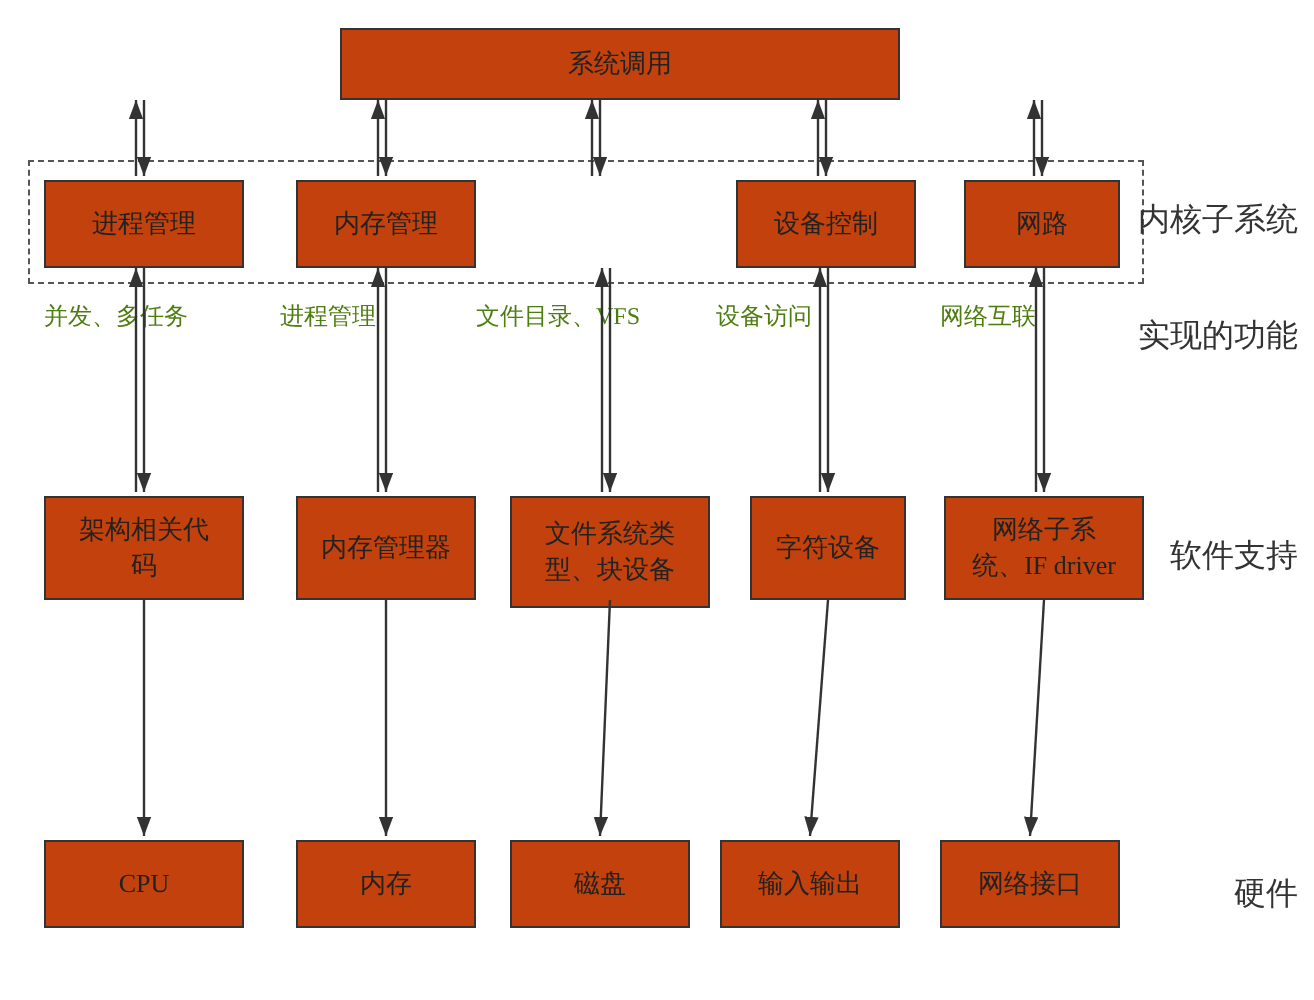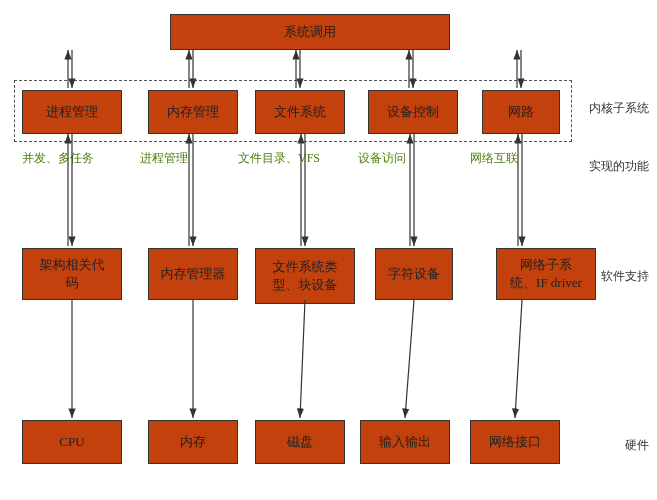--- a/index.html
+++ b/index.html
@@ -42,42 +42,42 @@
     #mem-mgmt  { left: 148px; top: 90px; width: 90px; height: 44px; }
     #fs        { left: 255px; top: 90px; width: 90px; height: 44px; }
     #dev-ctrl  { left: 368px; top: 90px; width: 90px; height: 44px; }
     #network   { left: 482px; top: 90px; width: 78px; height: 44px; }
 
     
     #arch-code  { left: 22px; top: 248px; width: 100px; height: 52px; }
     #mem-mgr    { left: 148px; top: 248px; width: 90px; height: 52px; }
     #fs-types   { left: 255px; top: 248px; width: 100px; height: 56px; }
     #char-dev   { left: 375px; top: 248px; width: 78px; height: 52px; }
-    #net-sub    { left: 472px; top: 248px; width: 100px; height: 52px; margin-left: 24px; }
+    #net-sub    { left: 472px; top: 248px; width: 100px; height: 52px; }
 
     
     #cpu        { left: 22px; top: 420px; width: 100px; height: 44px; }
     #ram        { left: 148px; top: 420px; width: 90px; height: 44px; }
     #disk       { left: 255px; top: 420px; width: 90px; height: 44px; }
     #io         { left: 360px; top: 420px; width: 90px; height: 44px; }
     #net-iface  { left: 470px; top: 420px; width: 90px; height: 44px; }
 
     
     .kernel-region {
       position: absolute;
       border: 1.5px dashed #555;
       left: 14px; top: 80px;
       width: 558px; height: 62px;
     }
 
     
     .side-label {
       position: absolute;
       right: 8px;
-      font-size: 12px;
+      font-size: 16px;
       color: #333;
       white-space: nowrap;
     }
 
     
     #label-kernel { top: 100px; }
     #label-func   { top: 158px; text-align: right; }
     #label-sw     { top: 268px; }
     #label-hw     { top: 437px; }
 
@@ -109,23 +109,20 @@
     <span>系统调用</span>
   </div>
 
   <div class="kernel-region"></div>
 
   <div class="box" id="proc-mgmt">
     <span>进程管理</span>
   </div>
   <div class="box" id="mem-mgmt">
     <span>内存管理</span>
-  </div>
-  <div class="box" id="fs">
-    <span>文件系统</span>
   </div>
   <div class="box" id="dev-ctrl">
     <span>设备控制</span>
   </div>
   <div class="box" id="network">
     <span>网路</span>
   </div>
 
   <div class="func-label" style="left:22px;">
     <span>并发、多任务</span>

